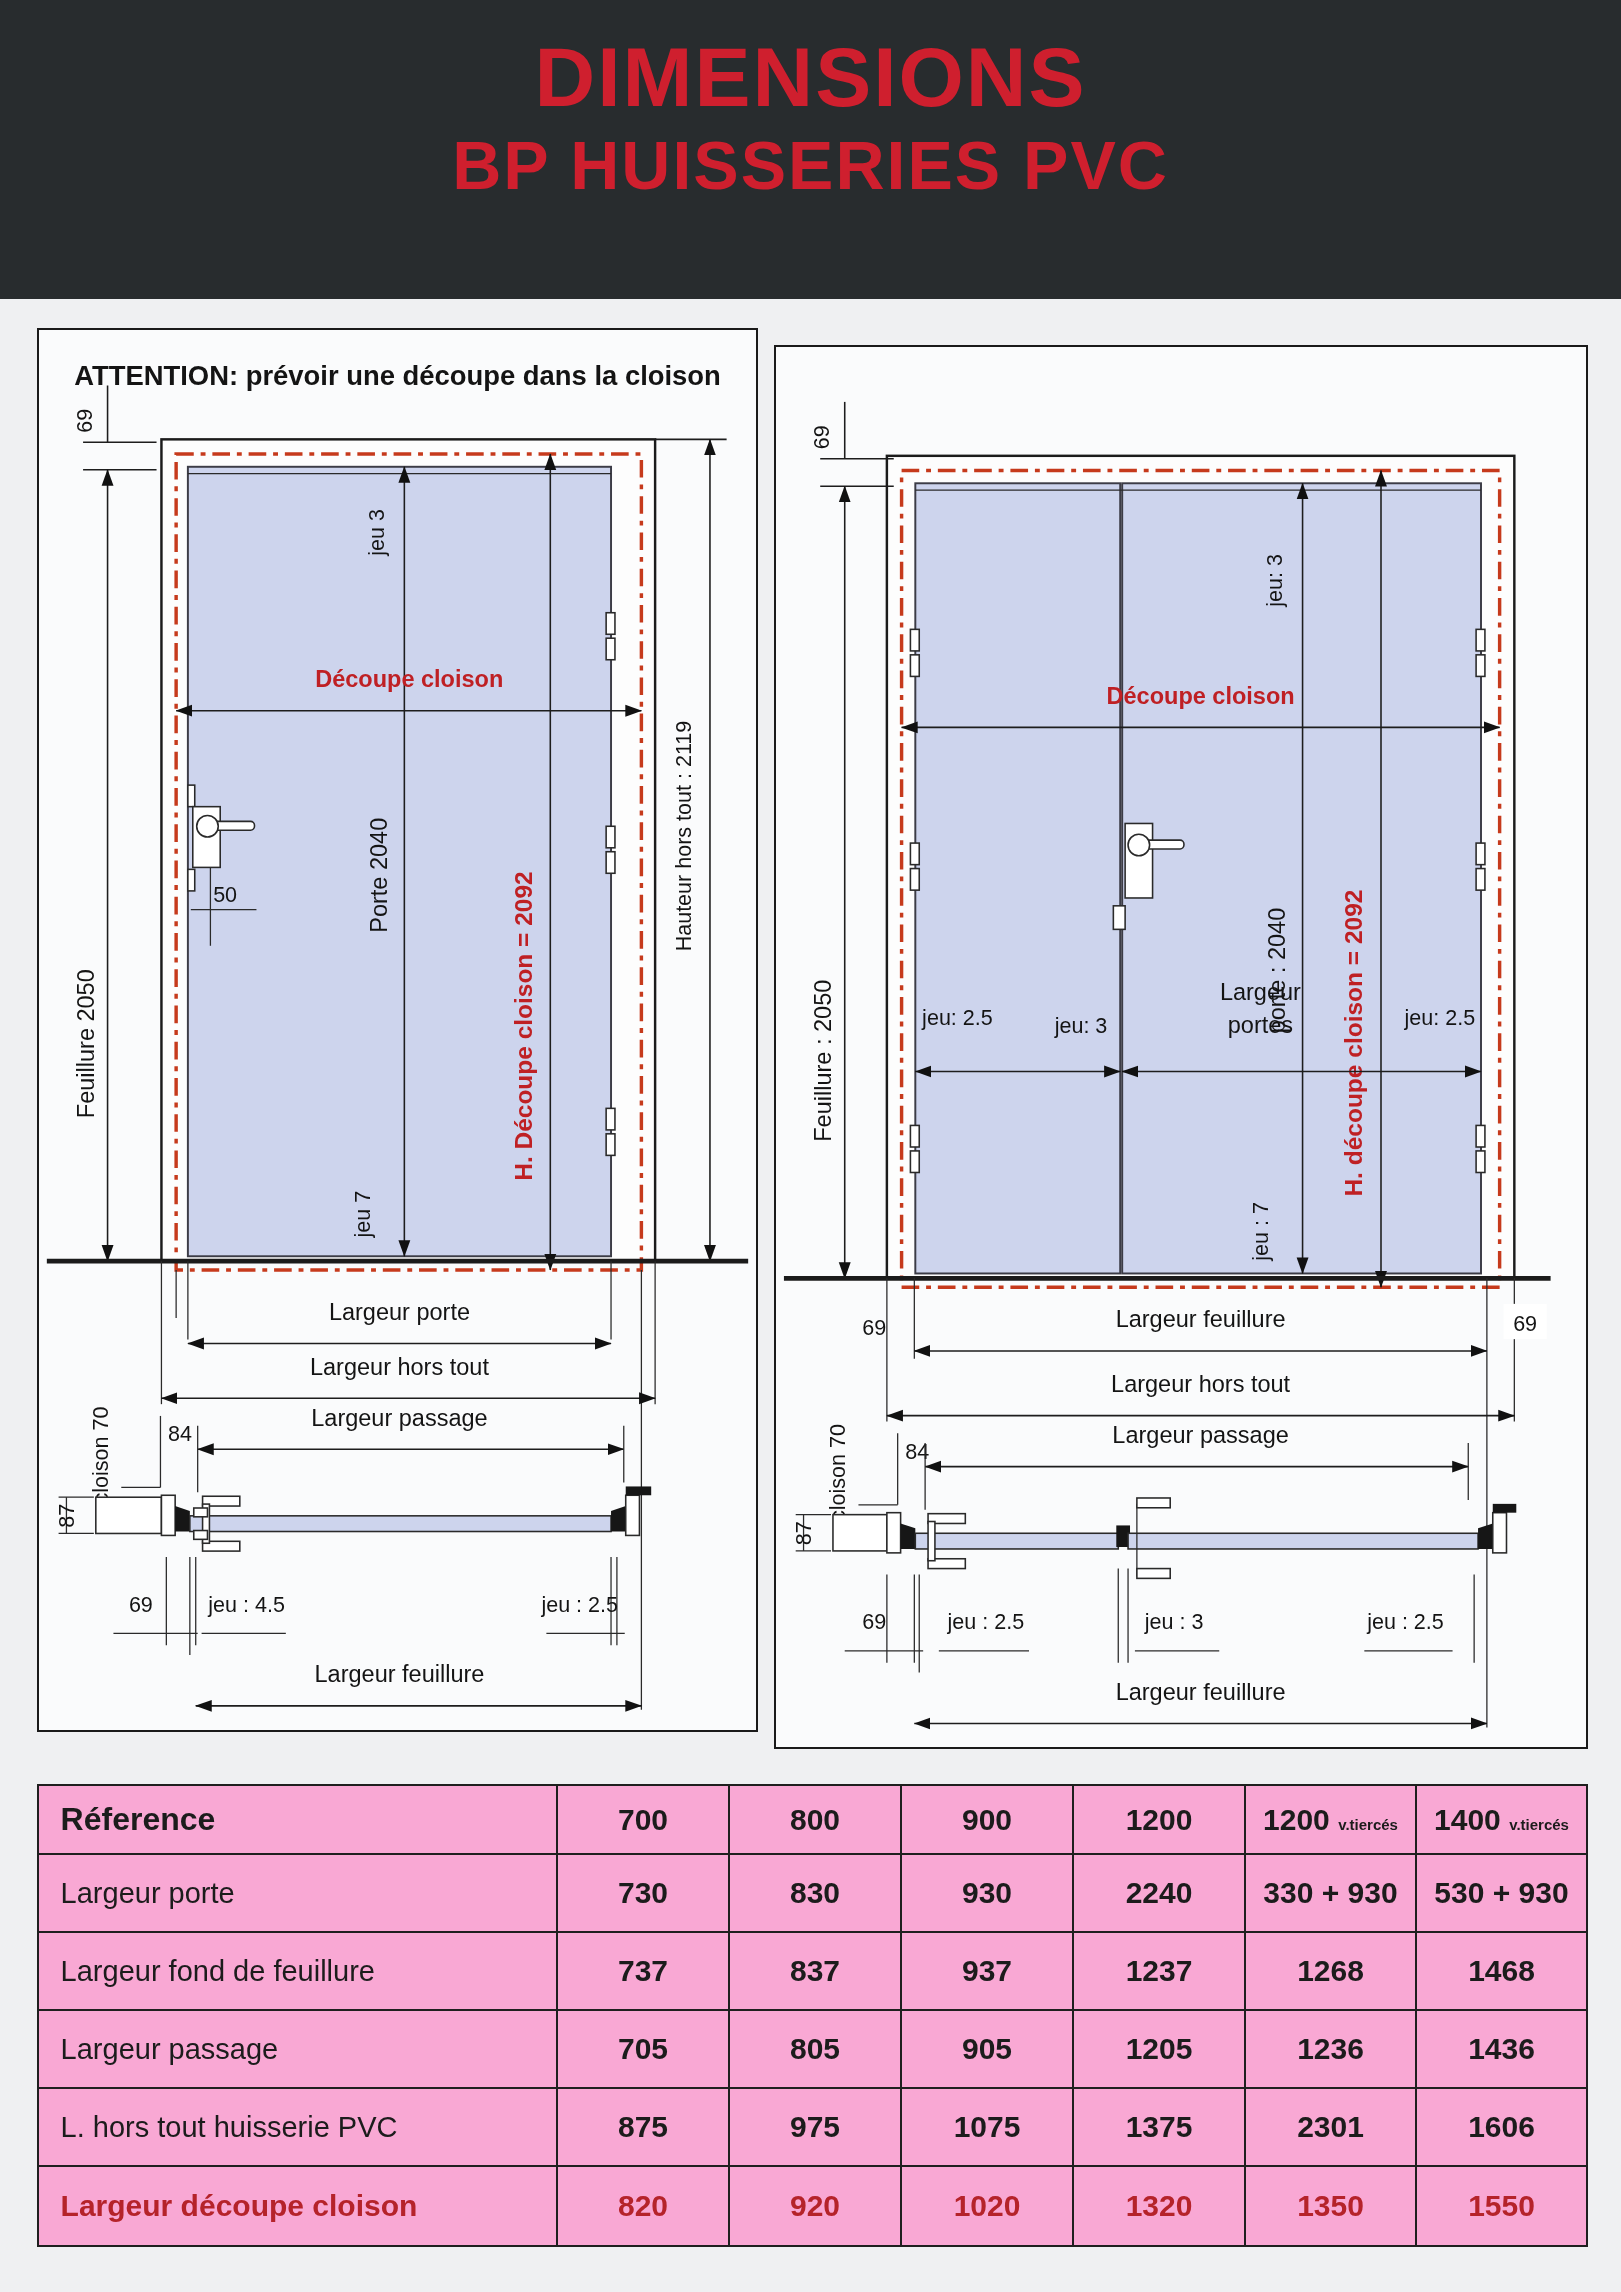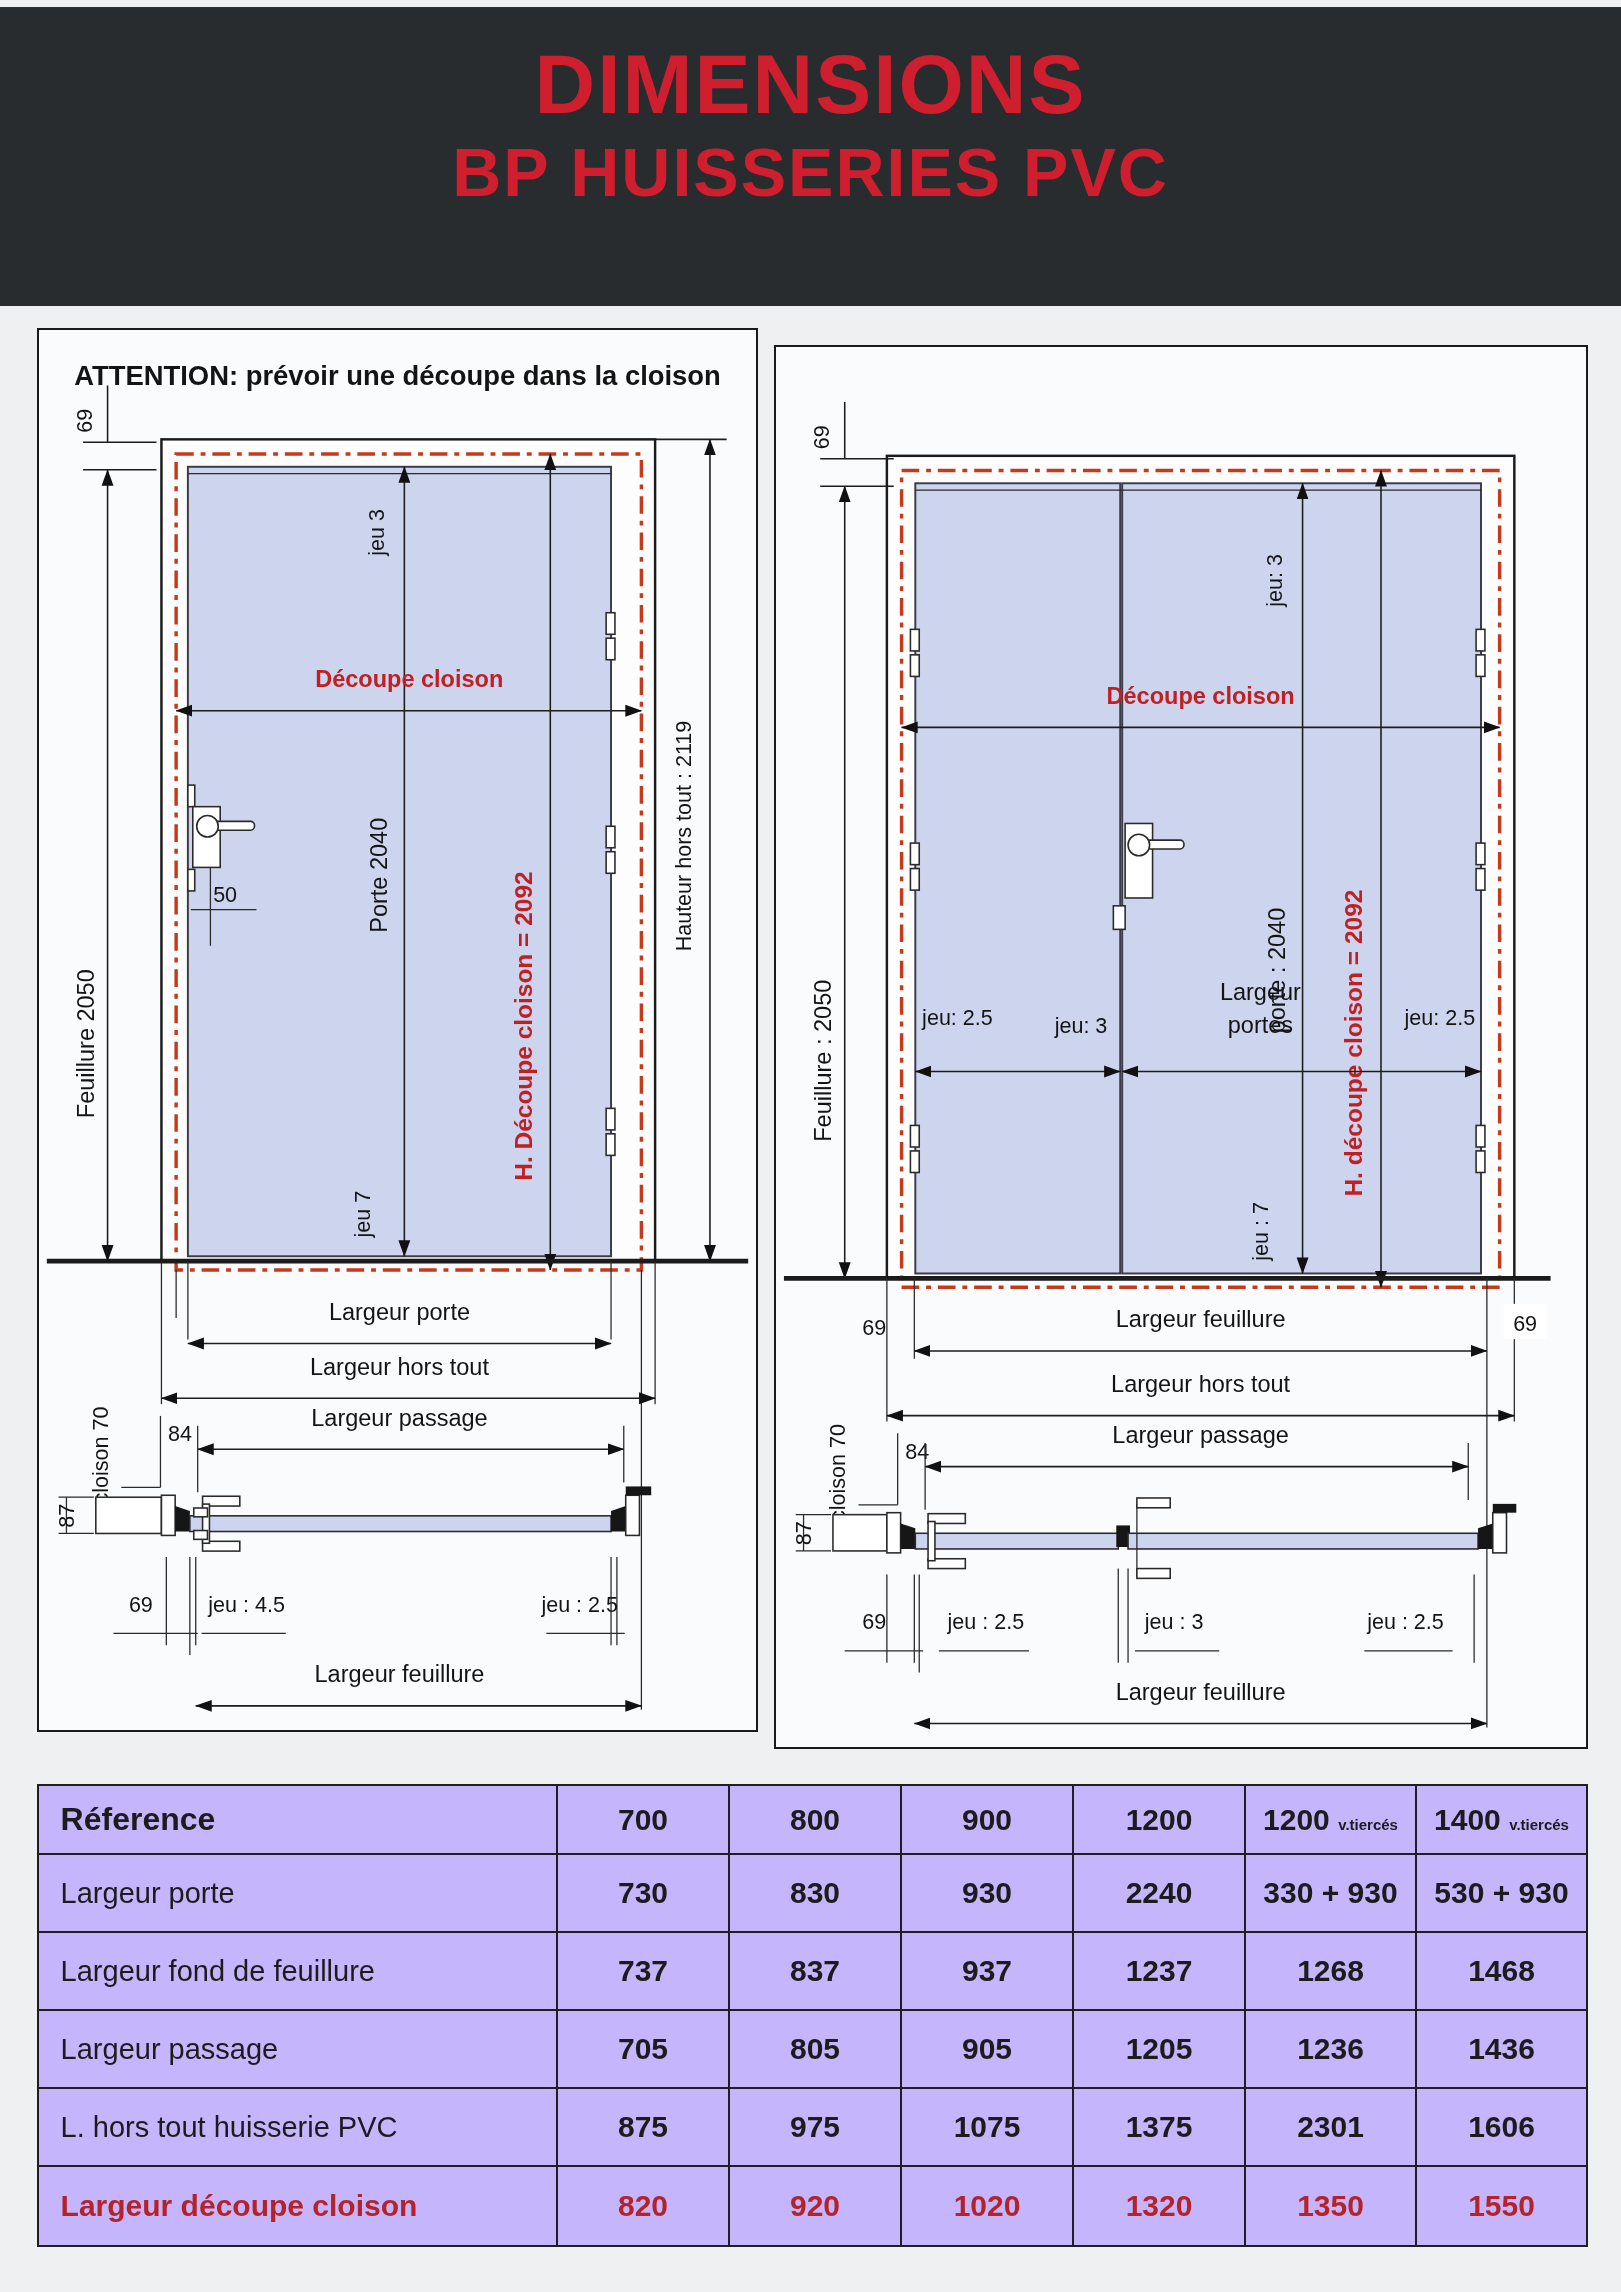--- a/index.html
+++ b/index.html
@@ -1,17 +1,17 @@
 <!DOCTYPE html>
 <html><head>
 <meta charset="utf-8">
 <style>
   html,body{margin:0;padding:0;}
   body{width:1621px;height:2293px;position:relative;background:#eff0f2;font-family:"Liberation Sans",sans-serif;overflow:hidden;}
-  .hdr{position:absolute;left:0;top:7px;width:1621px;height:299px;background:#282c2e;text-align:center;}
+  .hdr{position:absolute;left:0;top:0;width:1621px;height:299px;background:#282c2e;text-align:center;}
   .hdr .t1,.hdr .t2{color:#cf1f2e;font-weight:bold;letter-spacing:2px;line-height:1;}
   .hdr .t1{font-size:84px;margin-top:35px;}
   .hdr .t2{font-size:68px;margin-top:11.8px;}
   .panel{position:absolute;background:#fafbfc;border:2px solid #1a1a1a;}
   .pL{left:37px;top:328px;width:717px;height:1400px;text-align:right;}
   .pR{left:774px;top:345px;width:810px;height:1400px;}
   .panel svg{display:block;width:100%;height:100%;}
 
   
   .frame{fill:#fdfdfd;stroke:#1b1b1b;stroke-width:2.5;}
@@ -24,21 +24,21 @@
   .blk{fill:#161616;stroke:none;}
   .bar{fill:#cdd4ed;stroke:#2a2a2a;stroke-width:1.6;}
   text{font-family:"Liberation Sans",sans-serif;fill:#141414;font-size:22px;}
   .t24{font-size:24px;}
   .att{font-size:28px;font-weight:bold;}
   .red{fill:#bf2024;font-weight:bold;}
   .rt{font-size:25px;}
 
   
   .tblwrap{position:absolute;left:37px;top:1784px;width:1547px;height:461px;}
-  table.dims{width:100%;height:100%;border-collapse:collapse;background:#c4b5fd;table-layout:fixed;}
+  table.dims{width:100%;height:100%;border-collapse:collapse;background:#f9a8d4;table-layout:fixed;}
   table.dims td{border:2px solid #1f1f1f;border-top-width:2.9px;border-bottom-width:2.9px;vertical-align:middle;}
   table.dims{border:2.9px solid #1f1f1f;}
   td.lbl{text-align:left;padding-left:21.6px;font-size:29px;color:#1c1c1c;}
   td.num{text-align:center;font-size:30px;font-weight:bold;color:#1c1c1c;}
   tr.hd td.lbl{font-weight:bold;font-size:32px;}
   .vt{font-size:15px;font-weight:bold;}
   tr.redrow td{color:#b5232a;}
   tr.redrow td.lbl{font-weight:bold;font-size:30px;}
 </style>
 </head>

